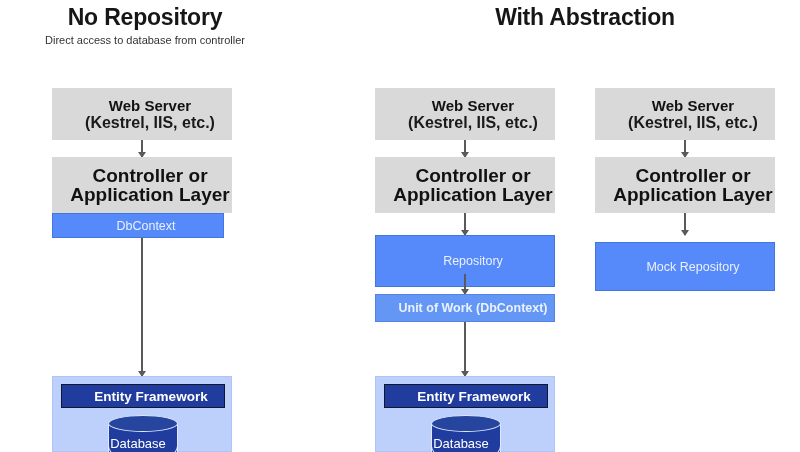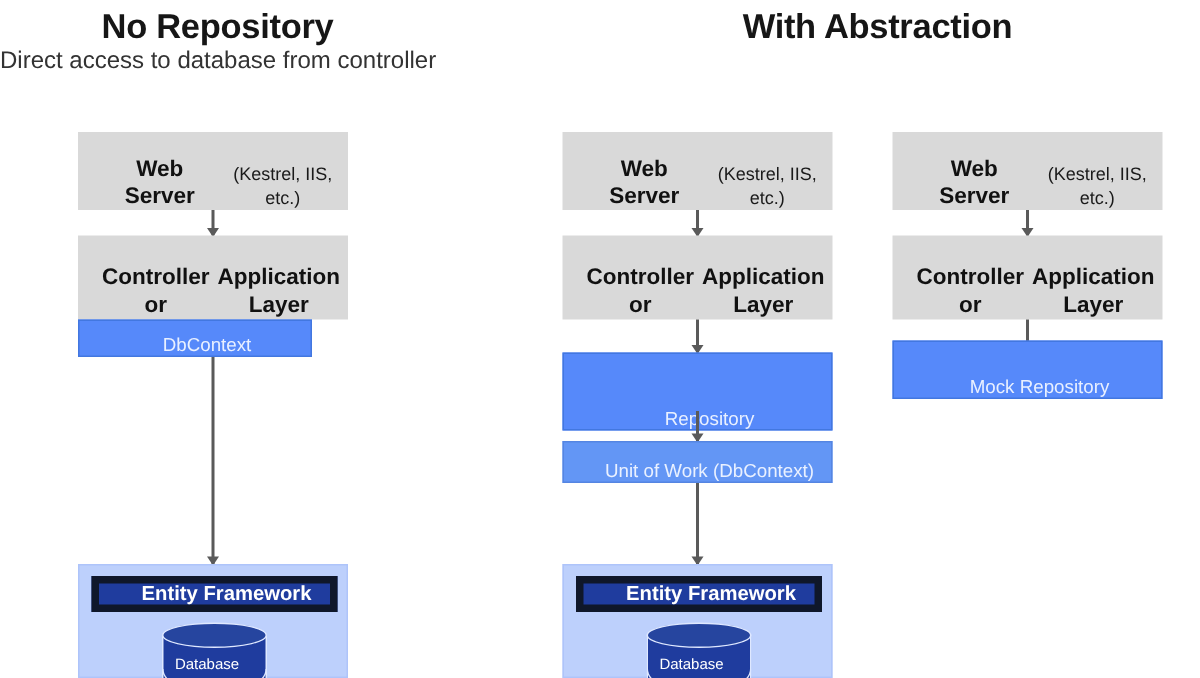--- a/index.html
+++ b/index.html
@@ -30,72 +30,72 @@
   }
   .panel-title {
     font-size: 23px;
     font-weight: bold;
     color: #161616;
     letter-spacing: -0.2px;
     line-height: 22px;
     white-space: nowrap;
   }
   .panel-sub {
-    font-size: 16px;
+    font-size: 11px;
     font-weight: normal;
     color: #333333;
     line-height: 15px;
     margin-top: 5px;
     white-space: nowrap;
   }
 
   #head-left  { left: 0px;   top: 6px;  width: 290px; }
   #head-right { left: 370px; top: 6px;  width: 430px; }
 
   
   .node {
     position: absolute;
     box-sizing: border-box;
     display: flex;
-    flex-direction: row;
-    align-items: flex-end;
+    flex-direction: column;
+    align-items: center;
     justify-content: center;
     text-align: center;
     padding-left: 16px;
   }
 
   .node.gray {
     background: #d9d9d9;
     color: #111111;
     font-weight: bold;
   }
   .node.gray .line1 { font-size: 15px; font-weight: bold; line-height: 18px; }
-  .node.gray .line2 { font-size: 12px; font-weight: normal; line-height: 16px; color: #1a1a1a; }
-  .node.gray .ctl   { font-size: 15px; font-weight: bold; line-height: 19px; }
+  .node.gray .line2 { font-size: 16px; font-weight: bold; line-height: 16px; color: #1a1a1a; }
+  .node.gray .ctl   { font-size: 19px; font-weight: bold; line-height: 19px; }
 
   .node.blue {
     background: #5689fa;
     color: #e9f0ff;
     font-size: 12.5px;
     font-weight: normal;
     border: 1px solid #4277e0;
   }
   .node.blue-soft {
     background: #6396f5;
     color: #eaf1ff;
     font-size: 12.5px;
-    font-weight: normal;
+    font-weight: bold;
     border: 1px solid #5585e2;
   }
   .node.navy {
     background: #1f3c9e;
     color: #ffffff;
     font-size: 13.5px;
     font-weight: bold;
-    border: 5px solid #0f172a;
+    border: 1px solid #0f172a;
   }
 
   
   .ef-container {
     position: absolute;
     box-sizing: border-box;
     background: #bdd0fc;
     border: 1px solid #aec4fa;
   }
 
@@ -132,21 +132,21 @@
     border: 1.5px solid #dfe8ff;
     border-top: none;
     border-radius: 0 0 50% 50% / 0 0 100% 100%;
     box-sizing: border-box;
   }
   .db-cylinder .db-label {
     position: absolute;
     left: 0; top: 22px;
     width: 60px;
     text-align: center;
-    font-size: 10px;
+    font-size: 13px;
     color: #ffffff;
     line-height: 13px;
   }
 
   
   .arrow {
     position: absolute;
     width: 2px;
     background: #5a5a5a;
   }
@@ -181,21 +181,21 @@
 
   <div class="arrow" style="left:141px; top:140px; height:17px;">
     <div class="head"></div>
   </div>
 
   <div class="node gray" id="l-ctl" style="left:52px; top:157px; width:180px; height:56px;">
     <div class="ctl">Controller or</div>
     <div class="ctl">Application Layer</div>
   </div>
 
-  <div class="node blue" id="l-dbctx" style="left:52px; top:213px; width:156px; height:25px;">
+  <div class="node blue" id="l-dbctx" style="left:52px; top:213px; width:172px; height:25px;">
     <div>DbContext</div>
   </div>
 
   <div class="arrow" style="left:141px; top:238px; height:138px;">
     <div class="head"></div>
   </div>
 
   <div class="ef-container" style="left:52px; top:376px; width:180px; height:76px;">
     <div class="node navy" style="left:8px; top:7px; width:164px; height:24px;">
       <div>Entity Framework</div>
@@ -265,17 +265,17 @@
 
   <div class="node gray" id="r-ctl" style="left:595px; top:157px; width:180px; height:56px;">
     <div class="ctl">Controller or</div>
     <div class="ctl">Application Layer</div>
   </div>
 
   <div class="arrow" style="left:684px; top:213px; height:22px;">
     <div class="head"></div>
   </div>
 
-  <div class="node blue" id="r-mock" style="left:595px; top:227px; width:180px; height:39px;">
+  <div class="node blue" id="r-mock" style="left:595px; top:242px; width:180px; height:49px;">
     <div>Mock Repository</div>
   </div>
 
 </div>
 
 </body></html>

